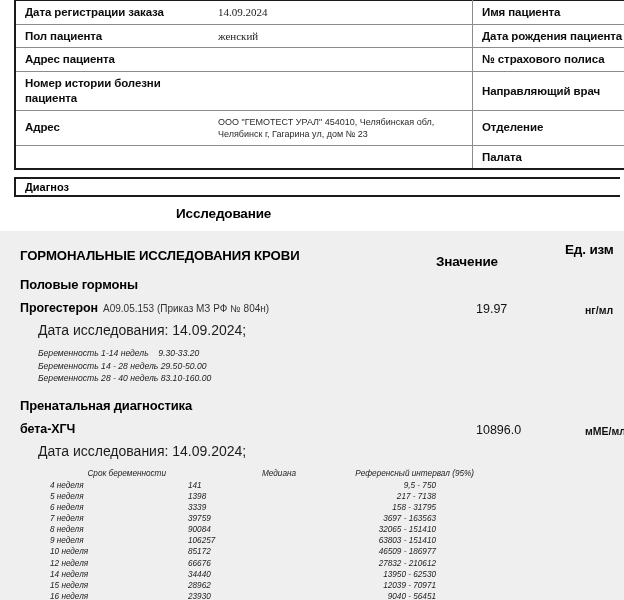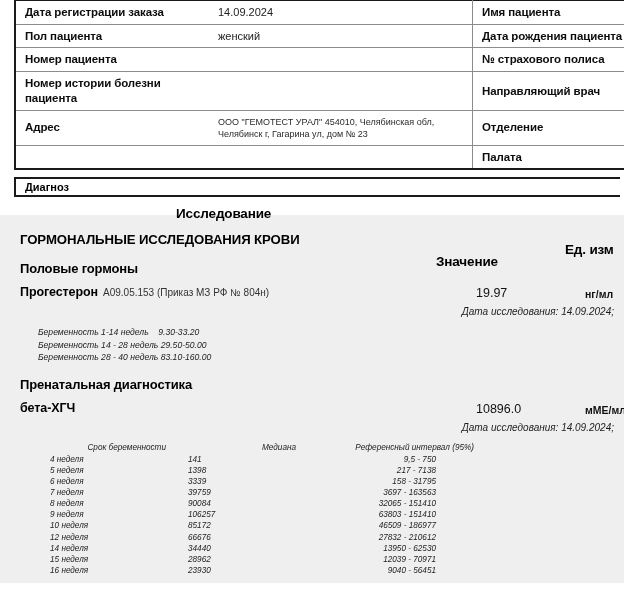--- a/index.html
+++ b/index.html
@@ -44,20 +44,21 @@
 
   td.lbl {
     font-weight: bold;
     color: #0d0d0d;
     letter-spacing: -0.1px;
   }
   td.val {
     font-weight: normal;
     color: #222222;
     font-size: 11px;
+    font-family: Liberation Serif, serif;
   }
   td.val-sm {
     font-size: 9px;
     line-height: 1.34;
     color: #2a2a2a;
     padding-top: 5px;
     padding-bottom: 5px;
   }
   td.divider-cell {
     border-left: 1px solid #8c8c8c;
@@ -79,21 +80,21 @@
     display: flex;
     align-items: center;
     padding-left: 9px;
     font-size: 11px;
     font-weight: bold;
   }
 
   
   .col-headers {
     position: relative;
-    height: 18px;
+    height: 34px;
   }
   .ch {
     position: absolute;
     top: 9px;
     font-size: 13.5px;
     font-weight: bold;
     letter-spacing: -0.15px;
     white-space: nowrap;
   }
   .ch-study { left: 176px; }
@@ -156,27 +157,25 @@
     position: absolute;
     left: 565px;
     top: 3px;
     font-size: 10.5px;
     font-weight: bold;
     color: #111111;
     white-space: nowrap;
   }
 
   .test-date {
-    font-style: italic;
-    font-size: 10px;
+    font-size: 14px;
     color: #1c1c1c;
     padding-left: 18px;
     padding-top: 1px;
     padding-bottom: 9px;
-    text-align: right;
   }
 
   .ref-lines {
     font-style: italic;
     font-size: 8.6px;
     line-height: 1.42;
     color: #1c1c1c;
     padding-left: 18px;
     padding-bottom: 8px;
     white-space: pre;
@@ -227,21 +226,21 @@
         <td class="lbl col-r1 divider-cell">Имя пациента</td>
 
       </tr>
       <tr>
         <td class="lbl col-l1">Пол пациента</td>
         <td class="val col-l2">женский</td>
         <td class="lbl col-r1 divider-cell">Дата рождения пациента</td>
 
       </tr>
       <tr>
-        <td class="lbl col-l1">Номер пациента</td>
+        <td class="lbl col-l1">Адрес пациента</td>
         <td class="val col-l2"></td>
         <td class="lbl col-r1 divider-cell">№ страхового полиса</td>
 
       </tr>
       <tr>
         <td class="lbl col-l1">Номер истории болезни пациента</td>
         <td class="val col-l2"></td>
         <td class="lbl col-r1 divider-cell">Направляющий врач</td>
 
       </tr>

